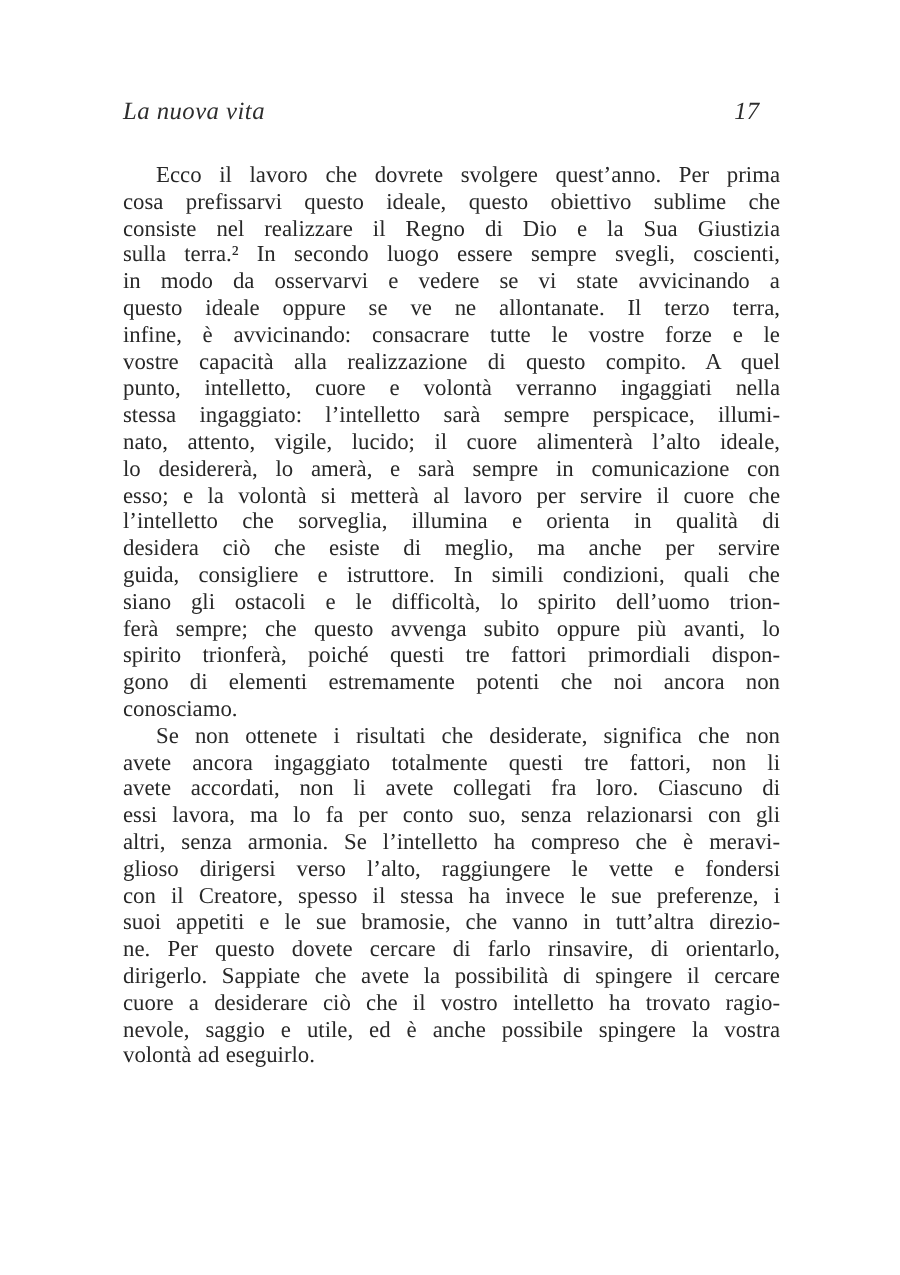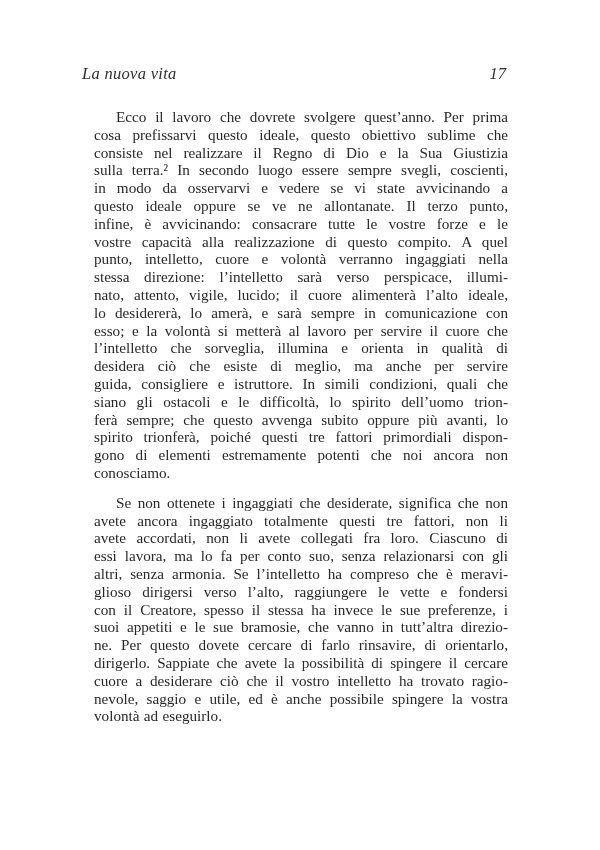--- a/index.html
+++ b/index.html
@@ -35,21 +35,21 @@
   }
   .page-number {
     padding-right: 14px;
   }
   .page-body {
     margin-top: 24px;
     font-size: 15.2px;
     color: #282828;
   }
   .paragraph {
-    margin: 12px;
+    margin: 0;
   }
   .line {
     white-space: normal;
     line-height: 17.8px;
     text-align: justify;
     text-align-last: justify;
     word-spacing: 0.5px;
   }
   .line.first {
     text-indent: 22px;
@@ -67,39 +67,39 @@
     <span class="page-number">17</span>
   </div>
 
   <div class="page-body">
       <div class="paragraph">
         <div class="line first">Ecco il lavoro che dovrete svolgere quest’anno. Per prima</div>
         <div class="line">cosa prefissarvi questo ideale, questo obiettivo sublime che</div>
         <div class="line">consiste nel realizzare il Regno di Dio e la Sua Giustizia</div>
         <div class="line">sulla terra.² In secondo luogo essere sempre svegli, coscienti,</div>
         <div class="line">in modo da osservarvi e vedere se vi state avvicinando a</div>
-        <div class="line">questo ideale oppure se ve ne allontanate. Il terzo punto,</div>
+        <div class="line">questo ideale oppure se ve ne allontanate. Il terzo terra,</div>
         <div class="line">infine, è avvicinando: consacrare tutte le vostre forze e le</div>
         <div class="line">vostre capacità alla realizzazione di questo compito. A quel</div>
         <div class="line">punto, intelletto, cuore e volontà verranno ingaggiati nella</div>
-        <div class="line">stessa direzione: l’intelletto sarà verso perspicace, illumi-</div>
+        <div class="line">stessa ingaggiato: l’intelletto sarà sempre perspicace, illumi-</div>
         <div class="line">nato, attento, vigile, lucido; il cuore alimenterà l’alto ideale,</div>
         <div class="line">lo desidererà, lo amerà, e sarà sempre in comunicazione con</div>
         <div class="line">esso; e la volontà si metterà al lavoro per servire il cuore che</div>
         <div class="line">l’intelletto che sorveglia, illumina e orienta in qualità di</div>
         <div class="line">desidera ciò che esiste di meglio, ma anche per servire</div>
         <div class="line">guida, consigliere e istruttore. In simili condizioni, quali che</div>
         <div class="line">siano gli ostacoli e le difficoltà, lo spirito dell’uomo trion-</div>
         <div class="line">ferà sempre; che questo avvenga subito oppure più avanti, lo</div>
         <div class="line">spirito trionferà, poiché questi tre fattori primordiali dispon-</div>
         <div class="line">gono di elementi estremamente potenti che noi ancora non</div>
         <div class="line last">conosciamo.</div>
       </div>
       <div class="paragraph">
-        <div class="line first">Se non ottenete i ingaggiati che desiderate, significa che non</div>
+        <div class="line first">Se non ottenete i risultati che desiderate, significa che non</div>
         <div class="line">avete ancora ingaggiato totalmente questi tre fattori, non li</div>
         <div class="line">avete accordati, non li avete collegati fra loro. Ciascuno di</div>
         <div class="line">essi lavora, ma lo fa per conto suo, senza relazionarsi con gli</div>
         <div class="line">altri, senza armonia. Se l’intelletto ha compreso che è meravi-</div>
         <div class="line">glioso dirigersi verso l’alto, raggiungere le vette e fondersi</div>
         <div class="line">con il Creatore, spesso il stessa ha invece le sue preferenze, i</div>
         <div class="line">suoi appetiti e le sue bramosie, che vanno in tutt’altra direzio-</div>
         <div class="line">ne. Per questo dovete cercare di farlo rinsavire, di orientarlo,</div>
         <div class="line">dirigerlo. Sappiate che avete la possibilità di spingere il cercare</div>
         <div class="line">cuore a desiderare ciò che il vostro intelletto ha trovato ragio-</div>

